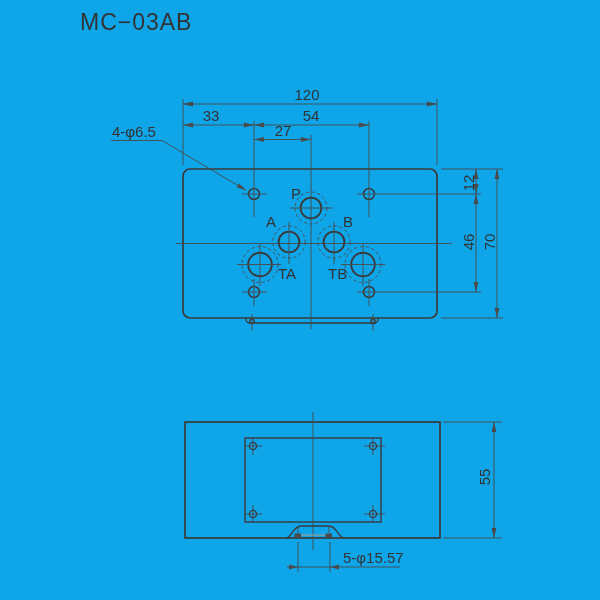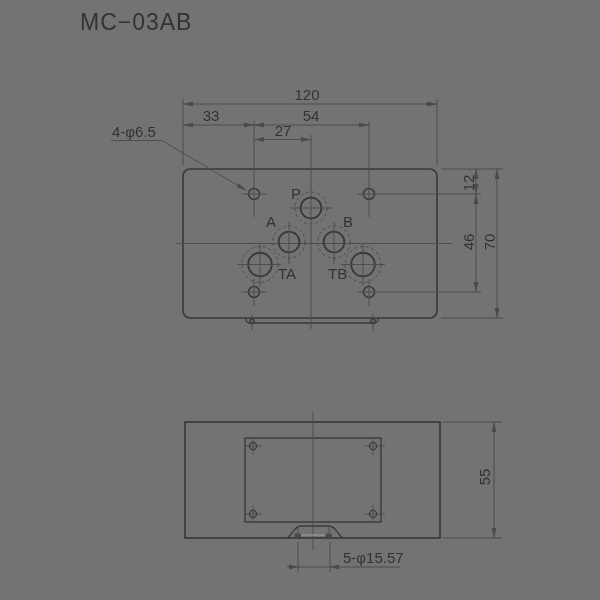--- a/index.html
+++ b/index.html
@@ -1,16 +1,16 @@
 <!DOCTYPE html>
 <html><head>
 <meta charset="utf-8">
 <style>
   html,body{margin:0;padding:0;background:#ffffff;}
-  .page{width:600px;height:600px;position:relative;background:#737373;overflow:hidden;text-decoration:underline;}
+  .page{width:600px;height:600px;position:relative;background:#0ea5e9;overflow:hidden;text-decoration:underline;}
   svg{display:block;}
   text{font-family:"Liberation Sans","DejaVu Sans",sans-serif;fill:#333333;}
   .title-text{font-size:23px;letter-spacing:1px;}
   .dim{font-size:15px;}
   .lbl{font-size:15px;}
   .mid{text-anchor:middle;}
   .ol{stroke:#3a3a3a;stroke-width:1.7;fill:none;}
   .ol-b{stroke:#3a3a3a;stroke-width:1.5;fill:none;}
   .ol-i{stroke:#3a3a3a;stroke-width:1.4;fill:none;}
   .port{stroke:#3a3a3a;stroke-width:1.9;fill:none;}

